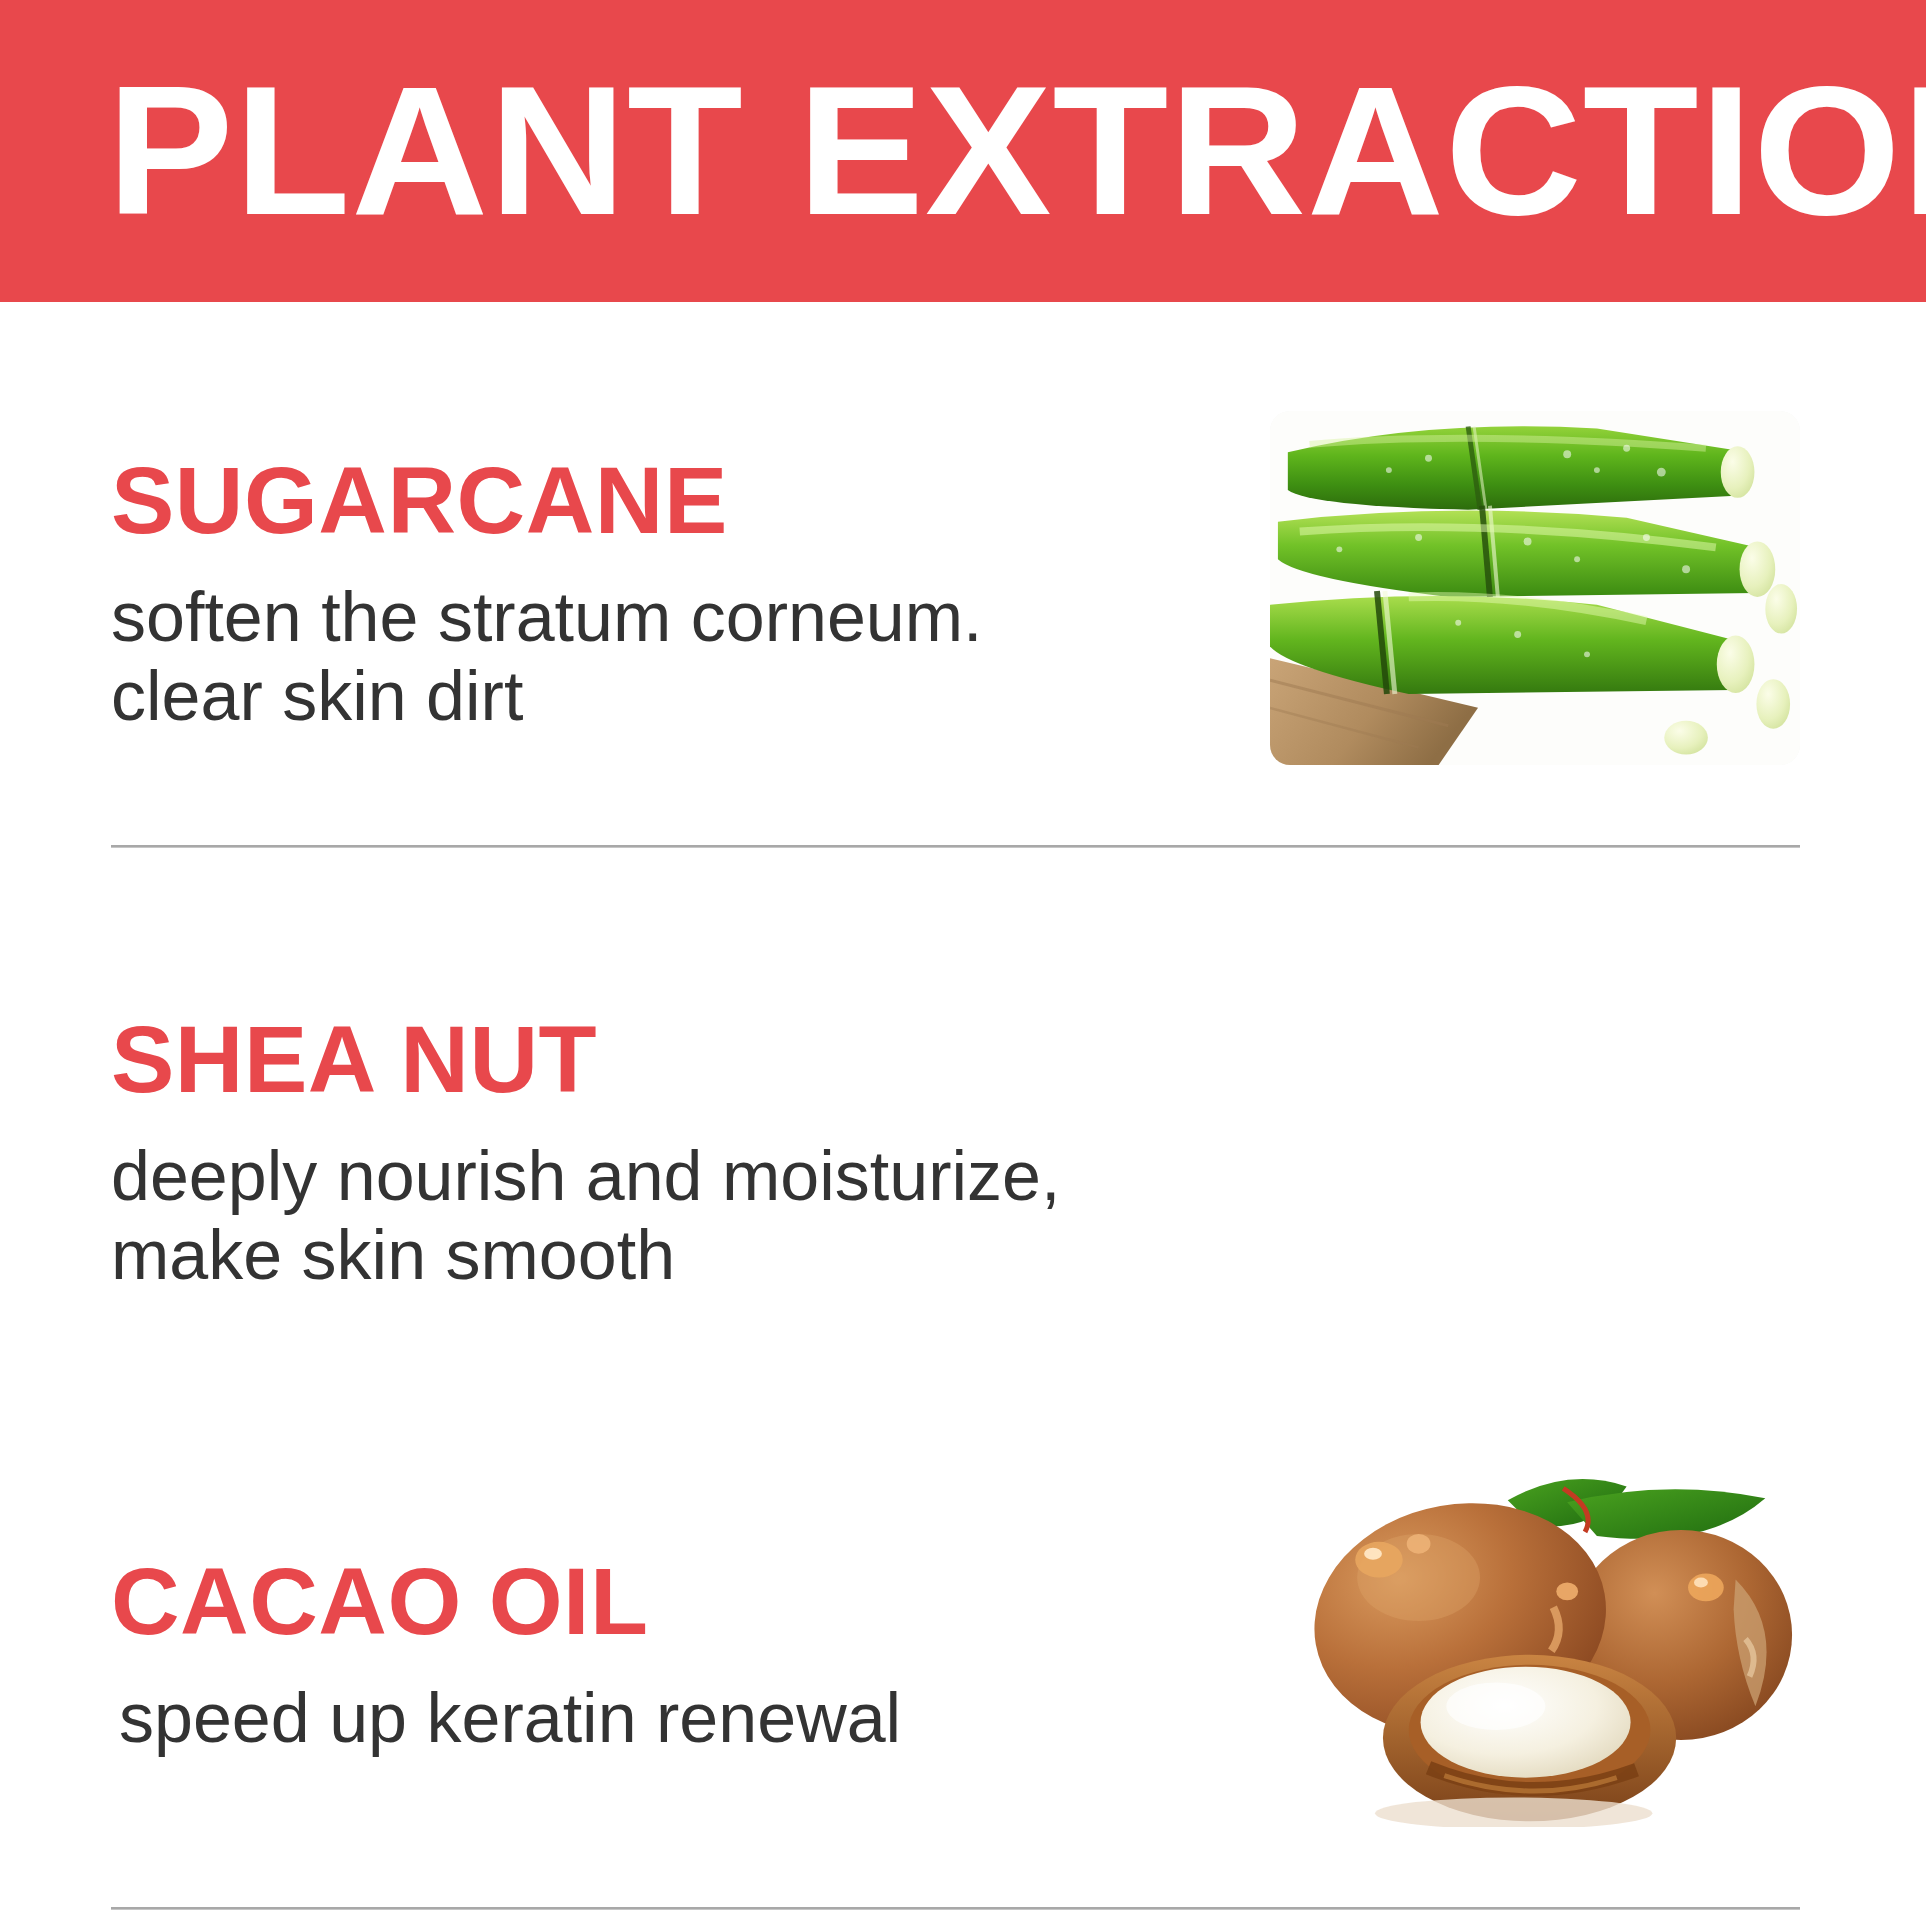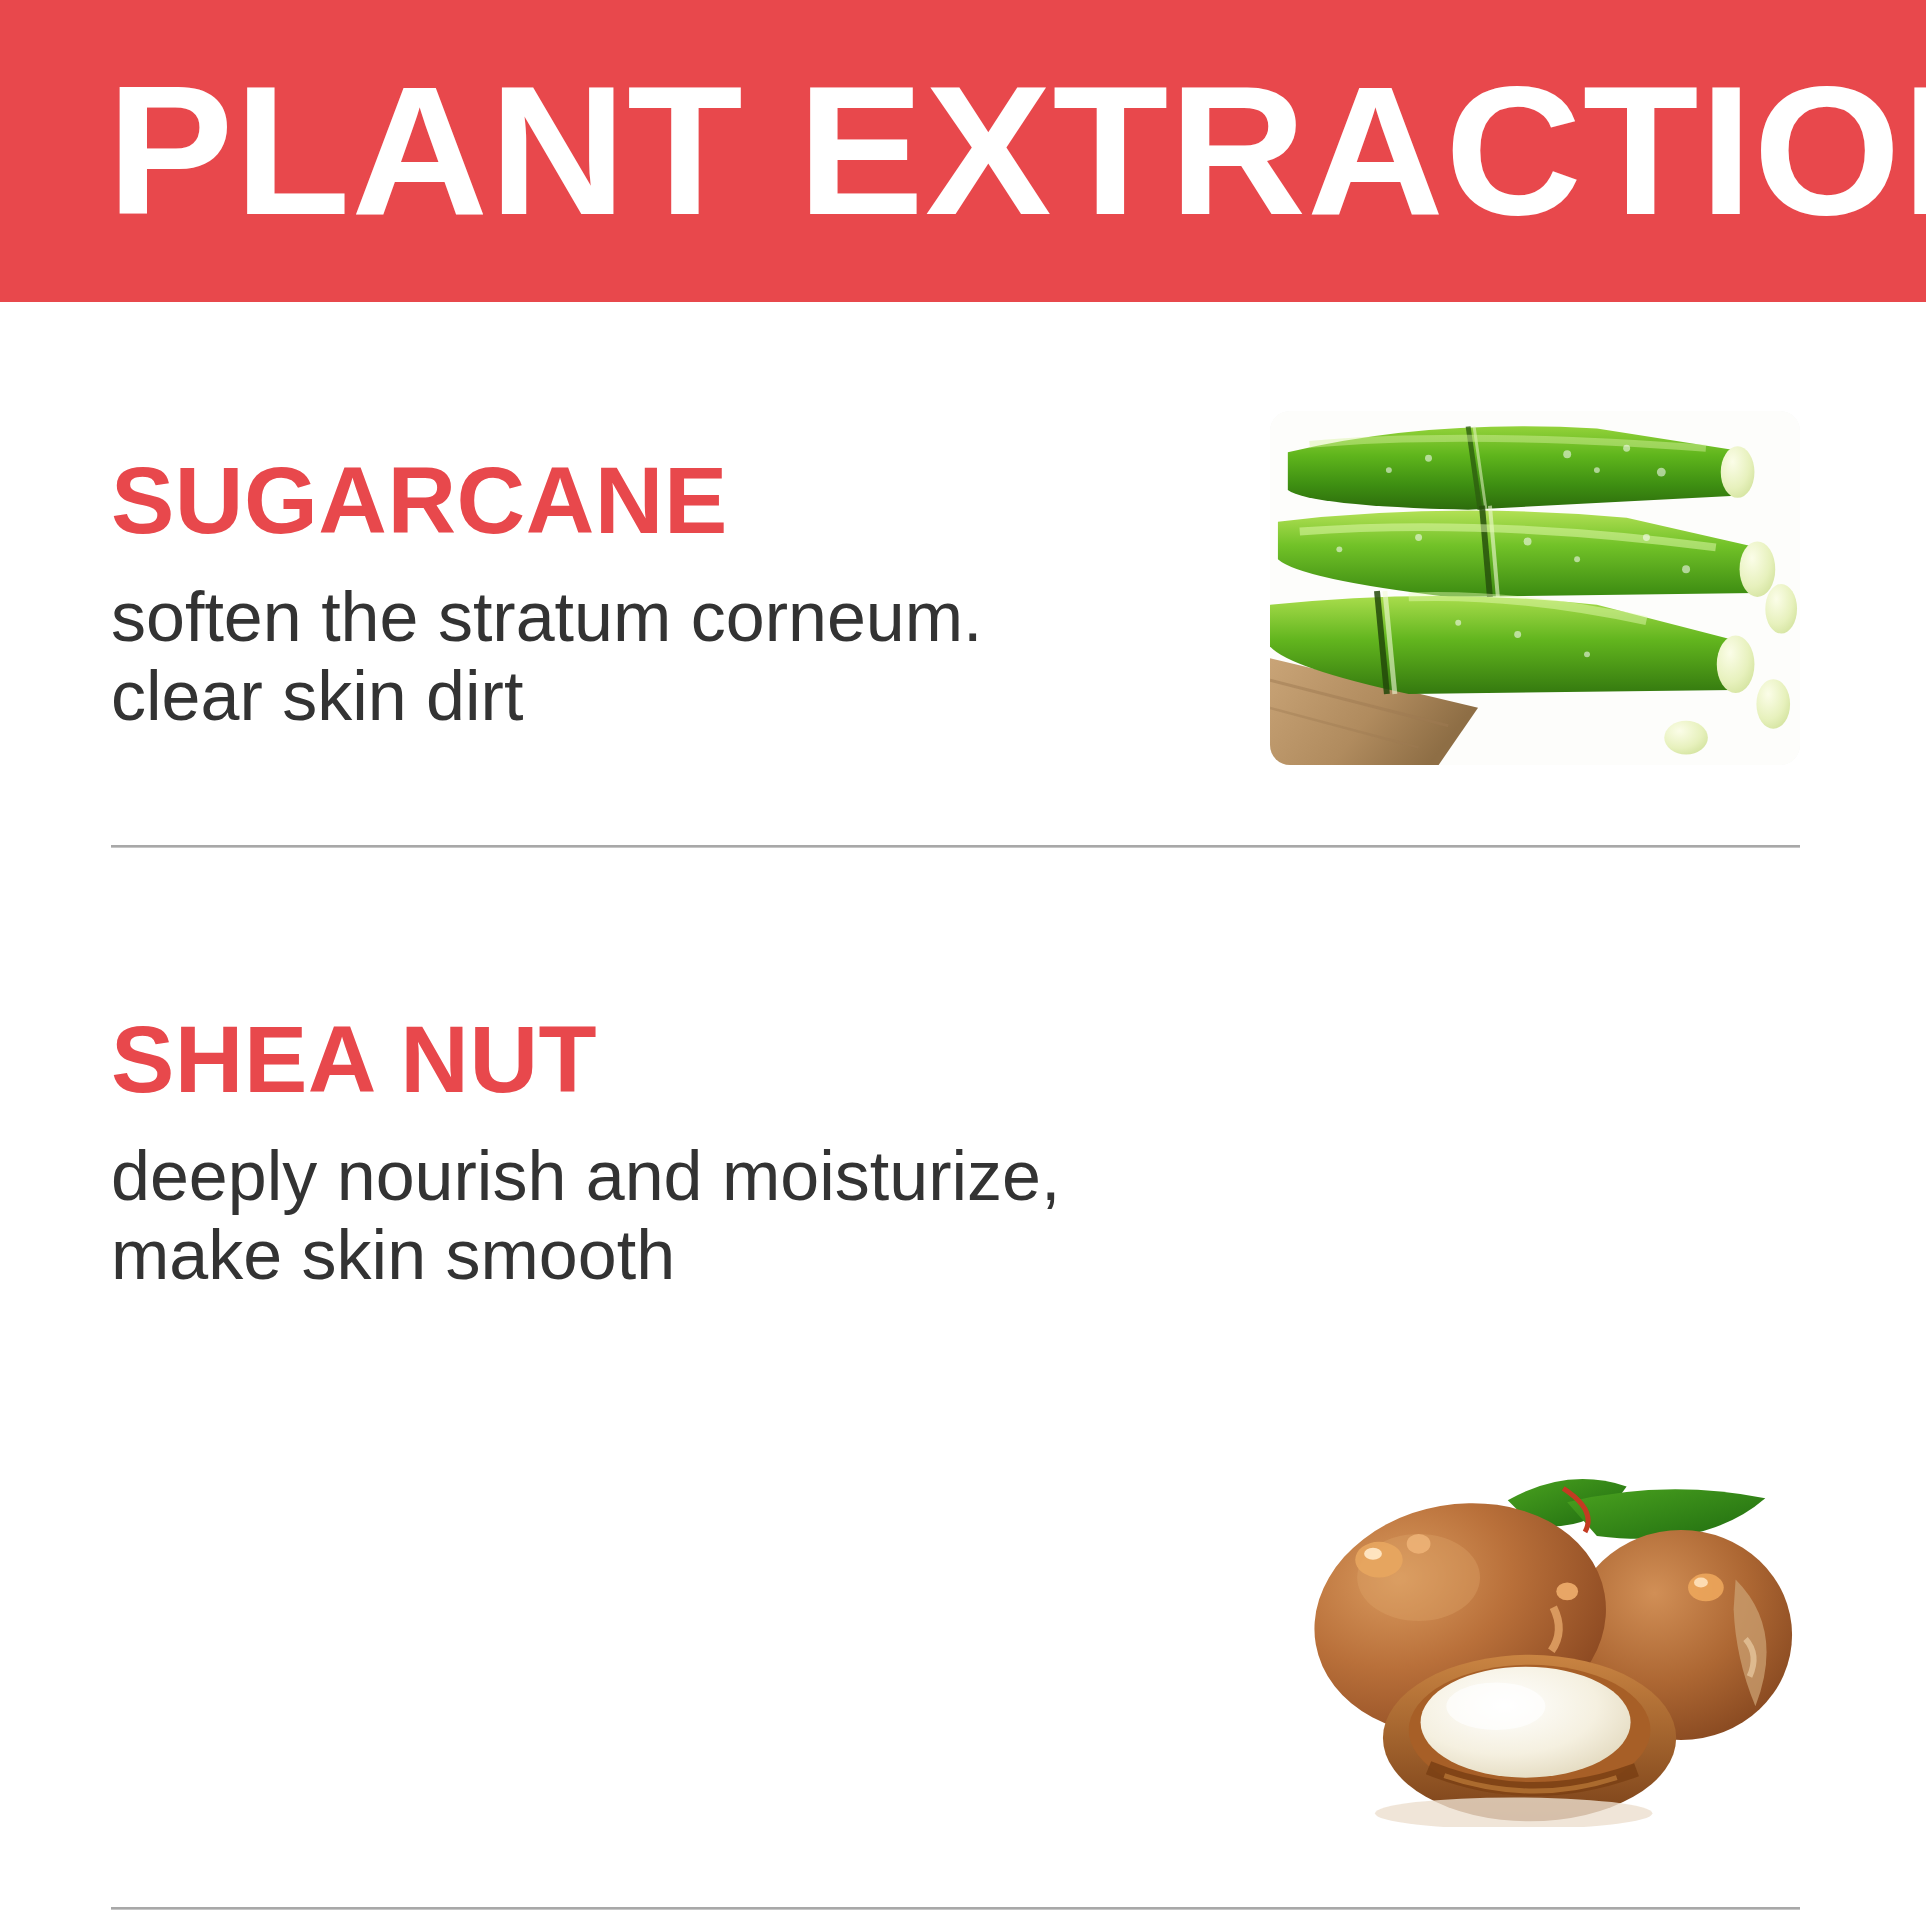--- a/index.html
+++ b/index.html
@@ -298,15 +298,25 @@
           <path d="M176 338 Q 264 368 350 340" stroke="#c88540" stroke-width="5" fill="none" opacity="0.6"></path>
         </g>
 
         <ellipse cx="246" cy="376" rx="140" ry="16" fill="#ecdfce" opacity="0.8"></ellipse>
       </svg>
     </div>
 
     <div class="divider divider-2"></div>
   </div>
 
+  <div class="section section-3">
+
+    <div class="text-col">
+      <div class="sec-title">CACAO OIL</div>
+      <div class="sec-body indented">
+        <span class="line">speed up keratin renewal</span>
+      </div>
+    </div>
+
+  </div>
 
 </div>
 
 
 </body></html>

